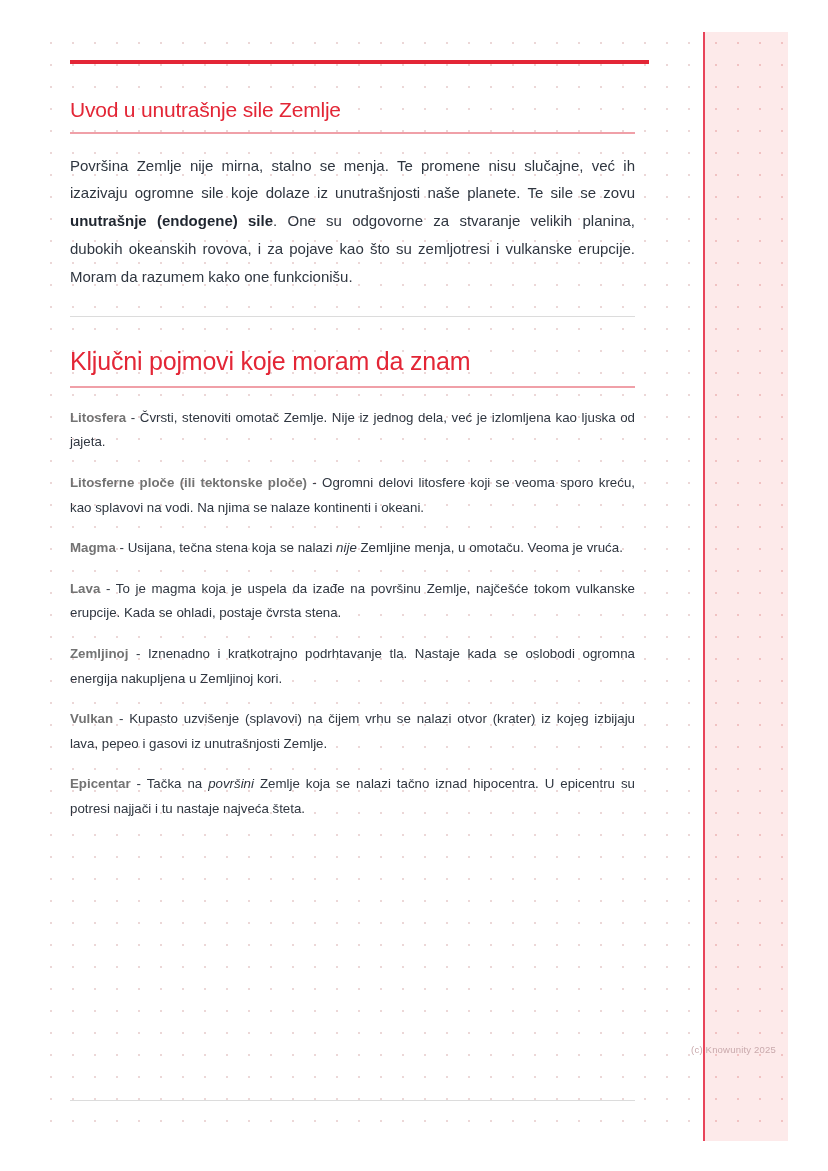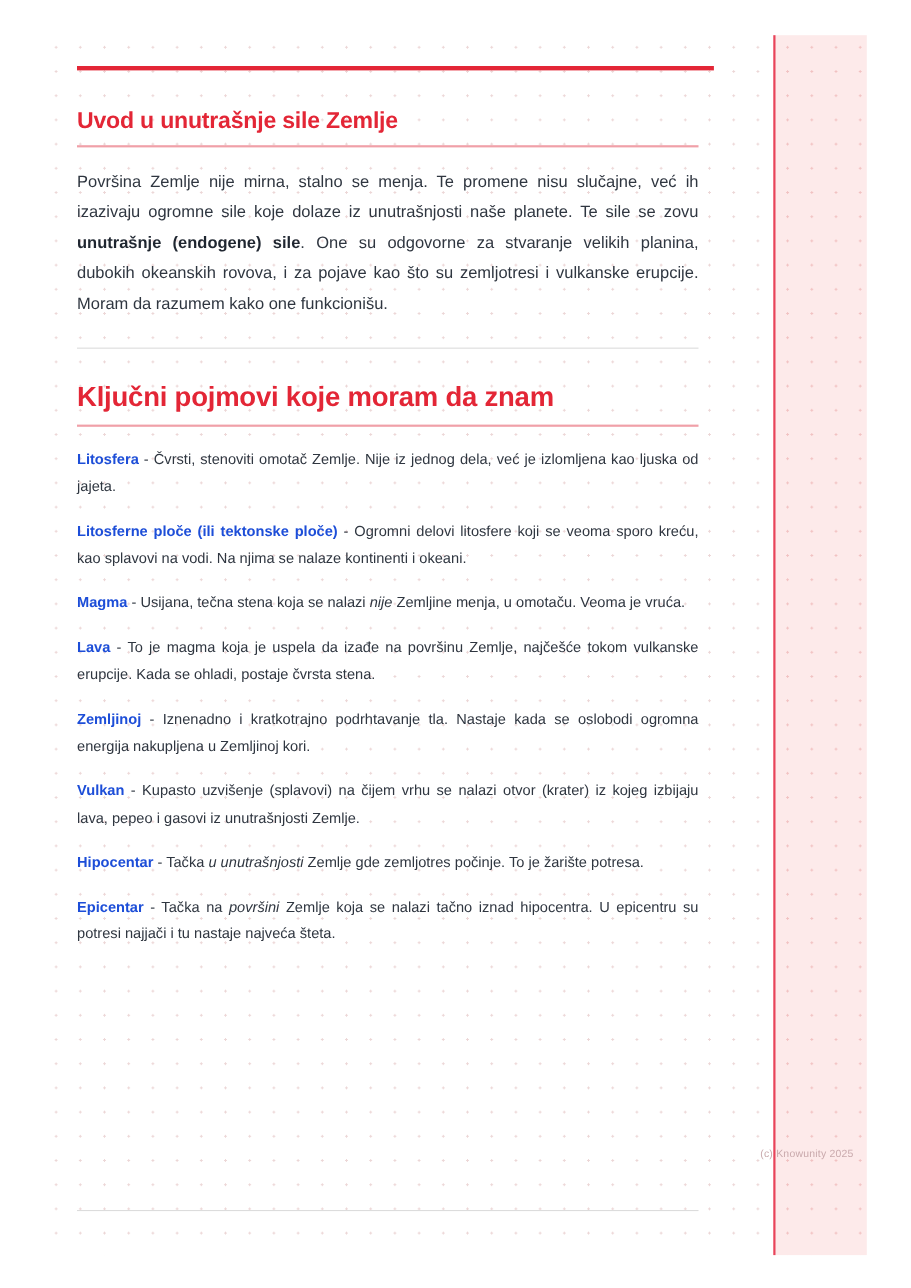--- a/index.html
+++ b/index.html
@@ -72,21 +72,21 @@
   }
   .title-rule {
     height: 4px;
     background: #e32636;
     width: 579px;
     margin-bottom: 34px;
   }
 
   h2.section-title {
     font-size: 21px;
-    font-weight: bold;
+    font-weight: normal;
     color: #e32636;
     margin: 0 0 10px 0;
     letter-spacing: -0.2px;
   }
   h2.section-title.big {
     font-size: 25px;
   }
   .section-rule {
     height: 1.5px;
     background: #f0a0a8;
@@ -111,21 +111,21 @@
   }
 
   .terms { margin-top: 2px; }
   .term {
     font-size: 13.3px;
     line-height: 1.85;
     color: #2f3640;
     margin: 0 0 16px 0;
     text-align: justify;
   }
-  .term .term-name { font-weight: bold; color: #1d4ed8; }
+  .term .term-name { font-weight: bold; color: #737373; }
   .term i { font-style: italic; }
 
   .bottom-divider {
     position: absolute;
     left: 70px;
     top: 1100px;
     width: 565px;
     height: 1px;
     background: #dcdcdc;
   }
@@ -171,21 +171,20 @@
       <p class="term"><span class="term-name">Litosferne ploče (ili tektonske ploče)</span><span> - </span><span>Ogromni delovi litosfere koji se veoma sporo kreću, kao splavovi na vodi. Na njima se nalaze kontinenti i okeani.</span></p>
 
       <p class="term"><span class="term-name">Magma</span><span> - </span><span>Usijana, tečna stena koja se nalazi </span><i>nije</i><span> Zemljine menja, u omotaču. Veoma je vruća.</span></p>
 
       <p class="term"><span class="term-name">Lava</span><span> - </span><span>To je magma koja je uspela da izađe na površinu Zemlje, najčešće tokom vulkanske erupcije. Kada se ohladi, postaje čvrsta stena.</span></p>
 
       <p class="term"><span class="term-name">Zemljinoj</span><span> - </span><span>Iznenadno i kratkotrajno podrhtavanje tla. Nastaje kada se oslobodi ogromna energija nakupljena u Zemljinoj kori.</span></p>
 
       <p class="term"><span class="term-name">Vulkan</span><span> - </span><span>Kupasto uzvišenje (splavovi) na čijem vrhu se nalazi otvor (krater) iz kojeg izbijaju lava, pepeo i gasovi iz unutrašnjosti Zemlje.</span></p>
 
-      <p class="term"><span class="term-name">Hipocentar</span><span> - </span><span>Tačka </span><i>u unutrašnjosti</i><span> Zemlje gde zemljotres počinje. To je žarište potresa.</span></p>
 
       <p class="term"><span class="term-name">Epicentar</span><span> - </span><span>Tačka na </span><i>površini</i><span> Zemlje koja se nalazi tačno iznad hipocentra. U epicentru su potresi najjači i tu nastaje najveća šteta.</span></p>
 
     </div>
   </div>
 
   <div class="bottom-divider"></div>
   <div class="footer-credit">(c) Knowunity 2025</div>
 
 </div>

